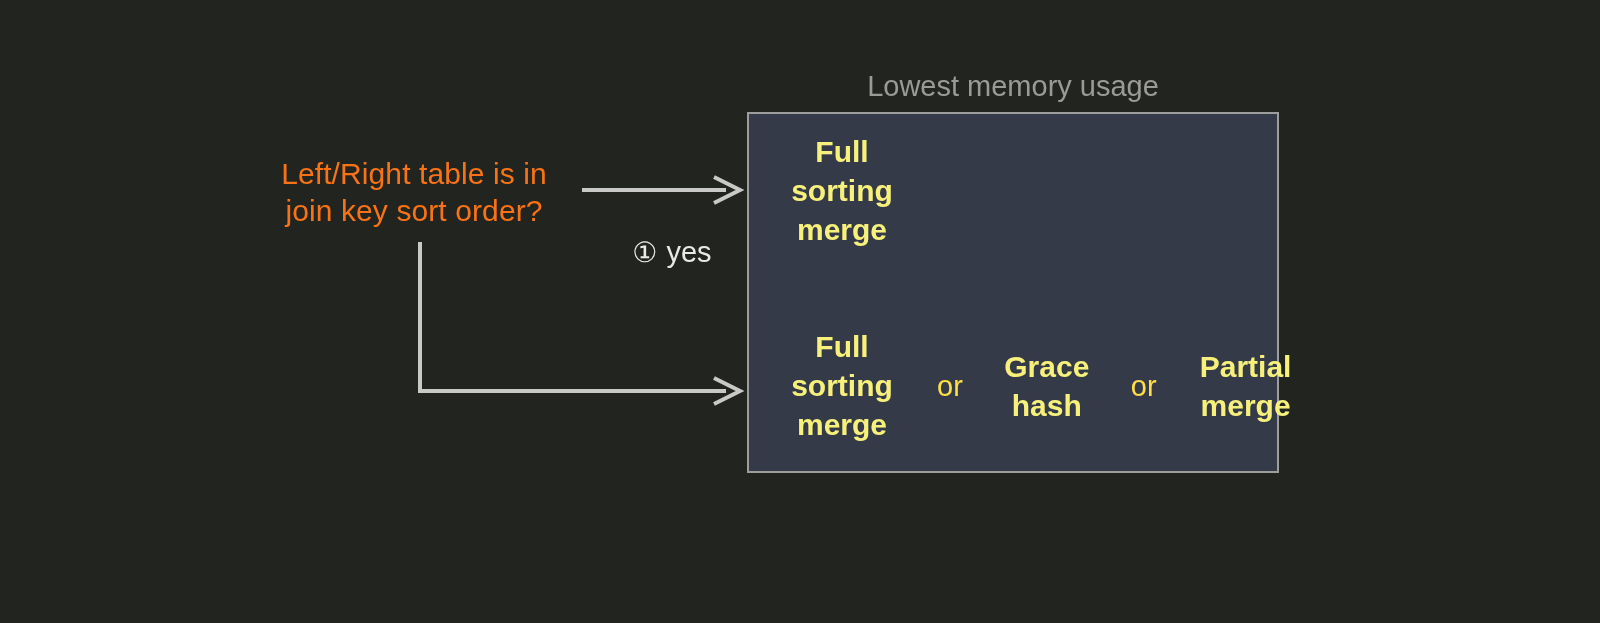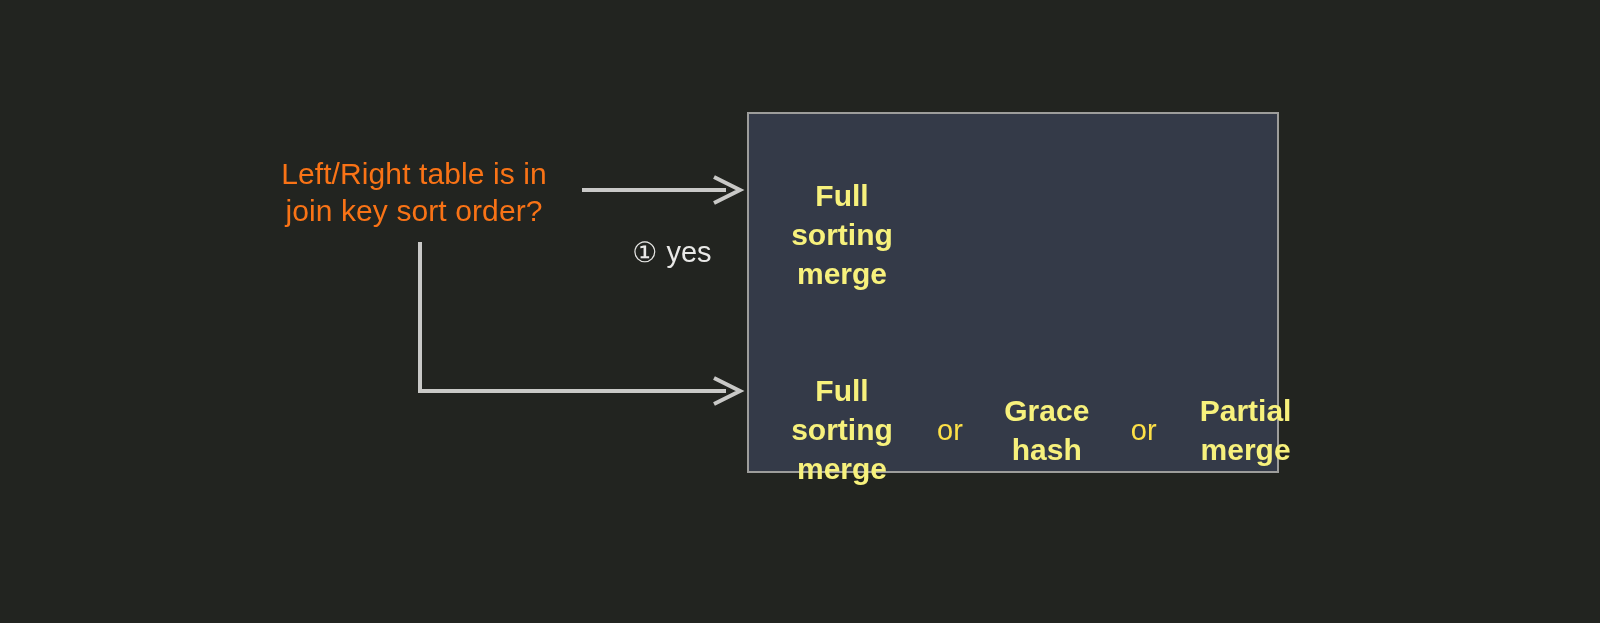--- a/index.html
+++ b/index.html
@@ -83,21 +83,20 @@
     box-sizing: border-box;
     background: #343a48;
     border: 2px solid #9d9d9b;
   }
 
   .opt-row {
     position: absolute;
     display: flex;
     align-items: center;
     justify-content: flex-start;
-    margin-top: 44px;
   }
   #row-yes { left: 0px; top: 18px; }
   #row-no  { left: 0px; top: 213px; }
 
   .opt {
     color: #f7f17c;
     font-weight: bold;
     font-size: 30px;
     line-height: 39px;
     text-align: center;
@@ -131,20 +130,21 @@
 
     <polyline points="420,242 420,391 726,391" fill="none" stroke="#c9c9c7" stroke-width="4" stroke-linejoin="miter" stroke-linecap="butt"></polyline>
     <polyline points="714,378 740,391 714,404" fill="none" stroke="#c9c9c7" stroke-width="4" stroke-linejoin="miter" stroke-linecap="butt"></polyline>
   </svg>
 
   <div class="branch-label" id="branch-yes">
     <span class="num">①</span><span>&nbsp;</span><span>yes</span>
   </div>
 
 
+  <div class="caption" id="caption-top">Lowest memory usage</div>
 
 
   <div id="panel">
 
     <div class="opt-row" id="row-yes">
       <div class="opt" id="opt-yes-1">Full
 sorting
 merge</div>
     </div>
 

